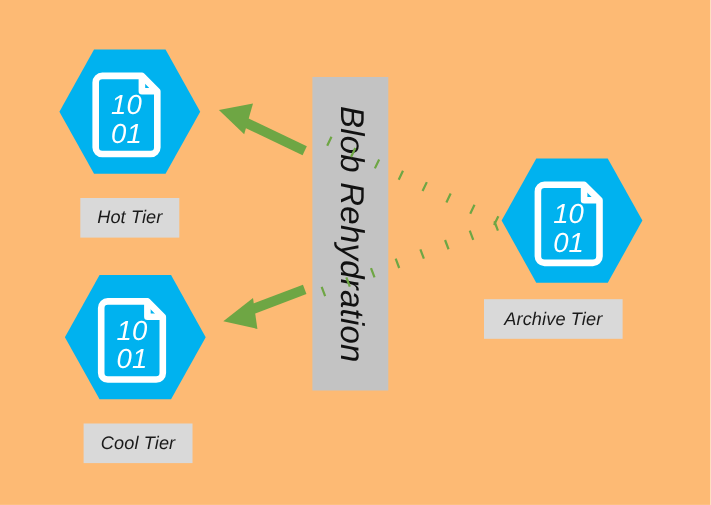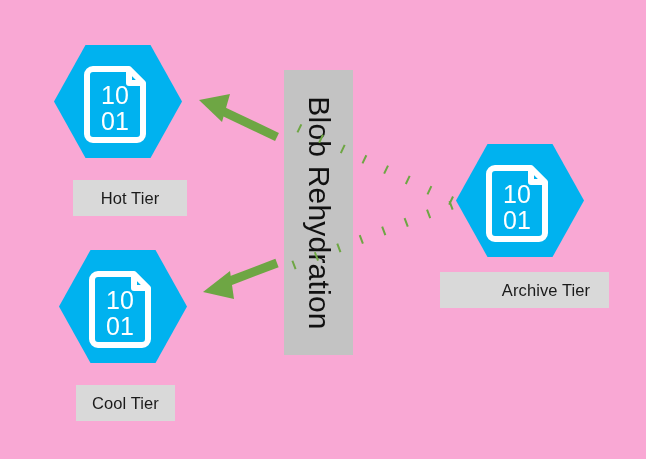--- a/index.html
+++ b/index.html
@@ -8,22 +8,23 @@
     padding: 0;
     background: #ffffff;
   }
   body {
     font-family: "Liberation Sans", sans-serif;
   }
   #canvas {
     position: relative;
     width: 646px;
     height: 459px;
-    background: #f9a8d4;
+    background: #fdba74;
     overflow: hidden;
+    font-style: italic;
   }
   
   .tier-node {
     position: absolute;
   }
   .hex-wrap {
     position: absolute;
     left: 0;
     top: 0;
   }
@@ -93,21 +94,21 @@
         <g>
           <path d="M40 25 h36 l14 14 v51 a6 6 0 0 1 -6 6 h-44 a6 6 0 0 1 -6 -6
                    v-59 a6 6 0 0 1 6 -6 z" fill="none" stroke="#ffffff" stroke-width="6" stroke-linejoin="round"></path>
           <path d="M76 25 v14 h14" fill="none" stroke="#ffffff" stroke-width="6" stroke-linejoin="round"></path>
           <text x="48" y="60" fill="#ffffff" font-family="Liberation Sans, sans-serif" font-size="25" font-weight="400">10</text>
           <text x="48" y="86" fill="#ffffff" font-family="Liberation Sans, sans-serif" font-size="25" font-weight="400">01</text>
         </g>
       </svg>
     </div>
   </div>
-  <div class="tier-label" style="left:73px; top:180px; width:114px; height:36px;">
+  <div class="tier-label" style="left:73px; top:180px; width:90px; height:36px;">
     <span>Hot Tier</span>
   </div>
 
   <div class="tier-node" style="left:58px; top:249px; width:130px; height:115px;">
     <div class="hex-wrap">
       <svg class="hex-svg" width="130" height="115" viewBox="0 0 130 115" xmlns="http://www.w3.org/2000/svg">
         <polygon points="32.5,1 97.5,1 129,57.5 97.5,114 32.5,114 1,57.5" fill="#00b2ef"></polygon>
         <g>
           <path d="M40 25 h36 l14 14 v51 a6 6 0 0 1 -6 6 h-44 a6 6 0 0 1 -6 -6
                    v-59 a6 6 0 0 1 6 -6 z" fill="none" stroke="#ffffff" stroke-width="6" stroke-linejoin="round"></path>
@@ -129,21 +130,21 @@
         <g>
           <path d="M40 25 h36 l14 14 v51 a6 6 0 0 1 -6 6 h-44 a6 6 0 0 1 -6 -6
                    v-59 a6 6 0 0 1 6 -6 z" fill="none" stroke="#ffffff" stroke-width="6" stroke-linejoin="round"></path>
           <path d="M76 25 v14 h14" fill="none" stroke="#ffffff" stroke-width="6" stroke-linejoin="round"></path>
           <text x="48" y="60" fill="#ffffff" font-family="Liberation Sans, sans-serif" font-size="25" font-weight="400">10</text>
           <text x="48" y="86" fill="#ffffff" font-family="Liberation Sans, sans-serif" font-size="25" font-weight="400">01</text>
         </g>
       </svg>
     </div>
   </div>
-  <div class="tier-label" style="left:440px; top:272px; width:126px; height:36px;padding-left:43px;">
+  <div class="tier-label" style="left:440px; top:272px; width:126px; height:36px;">
     <span>Archive Tier</span>
   </div>
 
   <div id="rehydration-band">
     <div id="rehydration-band-text">Blob Rehydration</div>
   </div>
 
   <svg id="connectors" viewBox="0 0 646 459" xmlns="http://www.w3.org/2000/svg">
 
     <g>

